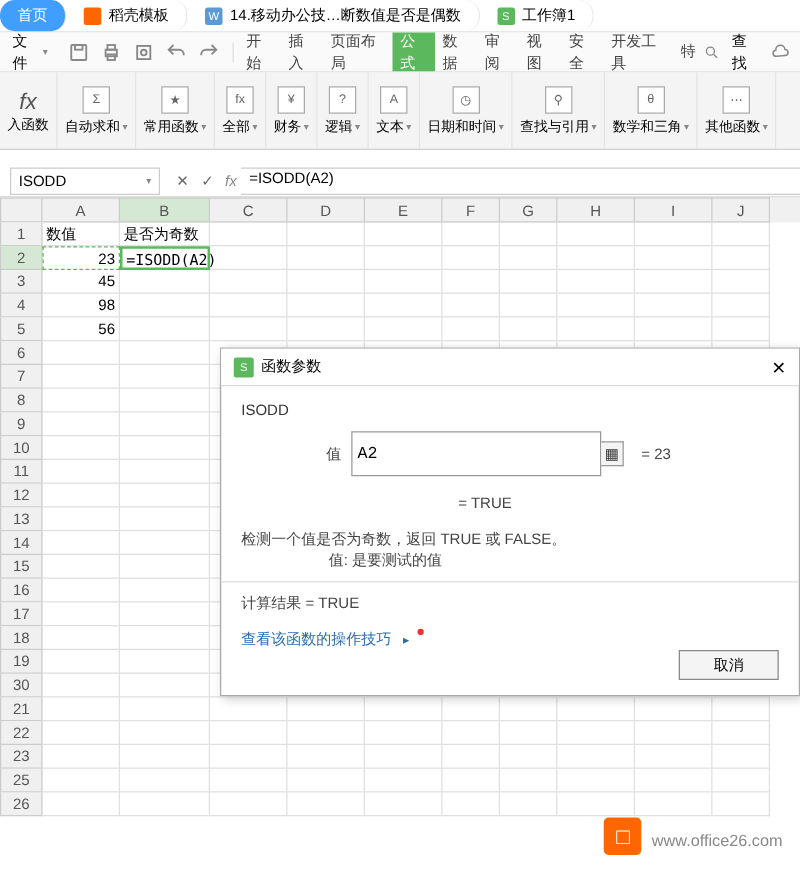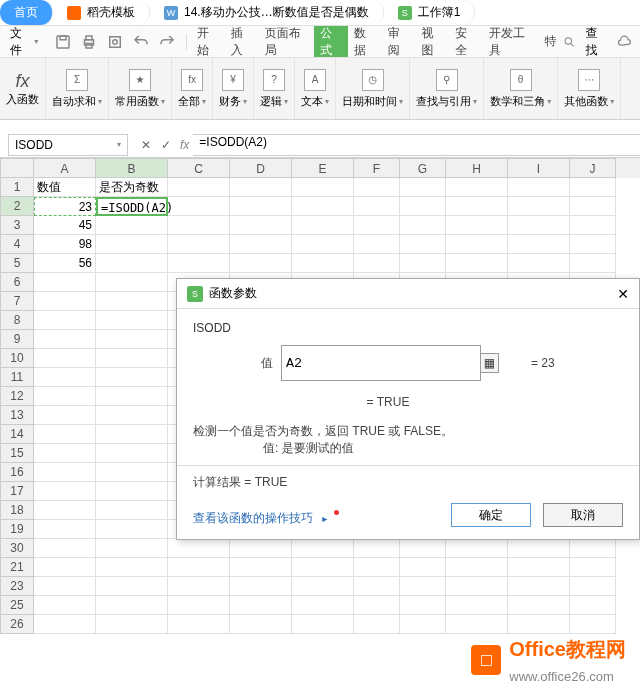--- a/index.html
+++ b/index.html
@@ -62,27 +62,27 @@
     .dialog { position: absolute; left: 176px; top: 278px; width: 464px; background: #fff; border: 1px solid #aaa; box-shadow: 2px 2px 8px rgba(0,0,0,0.2); font-size: 12px; z-index: 10; }
     .dialog-title { height: 30px; background: #fff; border-bottom: 1px solid #ddd; display: flex; align-items: center; padding: 0 10px; gap: 6px; }
     .dialog-title .icon-green { width: 16px; height: 16px; line-height: 16px; }
     .dialog-close { margin-left: auto; cursor: pointer; font-size: 14px; }
     .dialog-body { padding: 12px 16px; color: #333; }
     .fn-name { font-weight: normal; margin-bottom: 10px; }
     .arg-row { display: flex; align-items: center; margin-bottom: 14px; padding-left: 50px; }
     .arg-label { width: 30px; text-align: right; margin-right: 8px; color: #444; }
     .arg-input { width: 200px; height: 36px; border: 1px solid #999; padding: 12px 4px; font-family: Liberation Mono, monospace; }
     .arg-picker { width: 18px; height: 20px; border: 1px solid #999; border-left: none; cursor: pointer; background: #f4f4f4; display: flex; align-items: center; justify-content: center; }
-    .arg-eq { margin-left: 32px; color: #444; }
+    .arg-eq { margin-left: 14px; color: #444; }
     .result-eq { text-align: center; padding-right: 40px; margin-bottom: 14px; color: #444; }
     .desc { color: #444; }
     .desc-sub { padding-left: 70px; color: #444; margin-bottom: 8px; }
     .dialog hr { border: none; border-top: 1px solid #ddd; margin: 8px -16px; }
     .calc-result { color: #444; margin-bottom: 12px; }
-    .help-row { display: flex; align-items: flex-end; }
+    .help-row { display: flex; align-items: flex-start; flex-direction: column; }
     .help-link { color: #2a6bb5; cursor: pointer; }
     .help-icon { margin-left: 6px; font-size: 10px; }
     .red-dot { width: 5px; height: 5px; background: #e33; border-radius: 50%; display: inline-block; margin-left: 3px; vertical-align: top; }
     .dialog-buttons { margin-left: auto; display: flex; gap: 12px; }
     .btn { width: 80px; height: 24px; border: 1px solid #888; background: #f4f4f4; cursor: pointer; font-size: 12px; }
     .btn.primary { border: 1px solid #5b9bd5; background: #fff; }
 
     
     .watermark { position: absolute; right: 14px; bottom: 14px; display: flex; align-items: center; gap: 8px; font-size: 20px; color: #ff6600; font-weight: bold; }
     .wm-icon { width: 30px; height: 30px; background: #ff6600; border-radius: 4px; display: flex; align-items: center; justify-content: center; color: #fff; font-size: 18px; }
@@ -559,20 +559,33 @@
         <div class="cell cC"></div>
         <div class="cell cD"></div>
         <div class="cell cE"></div>
         <div class="cell cF"></div>
         <div class="cell cG"></div>
         <div class="cell cH"></div>
         <div class="cell cI"></div>
         <div class="cell cJ"></div>
       </div>
       <div class="row">
+        <div class="rownum">22</div>
+        <div class="cell cA"></div>
+        <div class="cell cB"></div>
+        <div class="cell cC"></div>
+        <div class="cell cD"></div>
+        <div class="cell cE"></div>
+        <div class="cell cF"></div>
+        <div class="cell cG"></div>
+        <div class="cell cH"></div>
+        <div class="cell cI"></div>
+        <div class="cell cJ"></div>
+      </div>
+      <div class="row">
         <div class="rownum">23</div>
         <div class="cell cA"></div>
         <div class="cell cB"></div>
         <div class="cell cC"></div>
         <div class="cell cD"></div>
         <div class="cell cE"></div>
         <div class="cell cF"></div>
         <div class="cell cG"></div>
         <div class="cell cH"></div>
         <div class="cell cI"></div>
@@ -626,26 +639,24 @@
     <div class="desc-sub">值: 是要测试的值</div>
     <hr>
     <div class="calc-result">计算结果 = TRUE</div>
     <div class="help-row">
       <span class="help-link">
         <span>查看该函数的操作技巧</span>
         <span class="help-icon">▸</span>
         <span class="red-dot"></span>
       </span>
       <div class="dialog-buttons">
-        <button class="btn primary">确定</button>
         <button class="btn">取消</button>
       </div>
     </div>
   </div>
 </div>
 
 <div class="watermark">
   <div class="wm-icon">□</div>
   <div>
-    <div>Office教程网</div>
     <div class="wm-sub">www.office26.com</div>
   </div>
 </div>
 
 </body></html>

